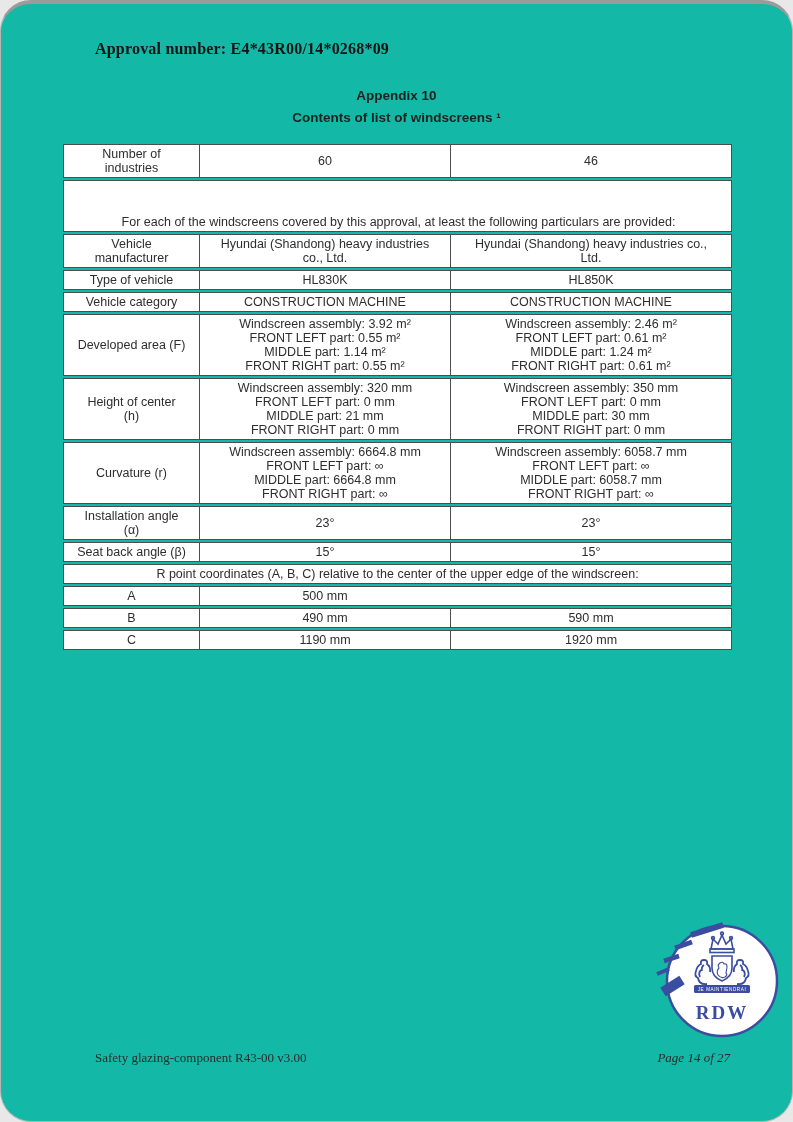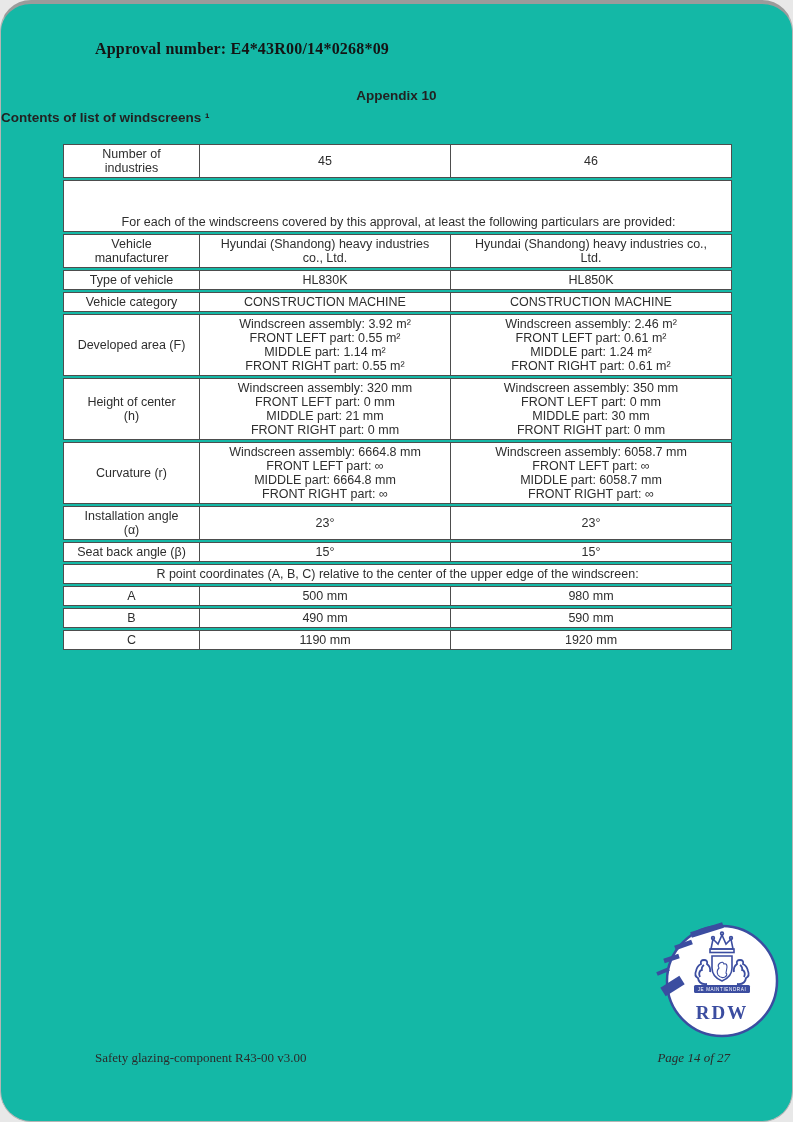--- a/index.html
+++ b/index.html
@@ -15,21 +15,21 @@
   .approval{
     position:absolute;left:94px;top:36px;
     font-family:"Liberation Serif", serif;font-weight:bold;
     font-size:16px;color:#141414;letter-spacing:.2px;white-space:pre;
   }
   .title-appendix{
     position:absolute;left:0;top:84px;width:100%;text-align:center;
     font-weight:bold;font-size:13.5px;color:#222;
   }
   .title-contents{
-    position:absolute;left:0;top:106px;width:100%;text-align:left;
+    position:absolute;left:0;top:106px;width:100%;text-align:center;
     font-weight:bold;font-size:13.5px;color:#222;
   }
   .tbl{position:absolute;left:62px;top:140px;width:669px;}
   .row{
     display:flex;box-sizing:border-box;border:1px solid #4d4d4d;
     margin-bottom:2px;background:#fff;align-items:stretch;
   }
   .c{
     box-sizing:border-box;padding:2px 4px;display:flex;flex-direction:column;
     justify-content:center;text-align:center;white-space:pre-line;
@@ -61,21 +61,21 @@
 
   <div class="approval">Approval number: E4*43R00/14*0268*09</div>
   <div class="title-appendix">Appendix 10</div>
   <div class="title-contents">Contents of list of windscreens ¹</div>
 
   <div class="tbl">
 
     <div class="row">
       <div class="c lab">Number of
 industries</div>
-      <div class="c v45">45</div>
+      <div class="c v45">60</div>
       <div class="c v46">46</div>
     </div>
 
     <div class="row single">
       <div class="c full left">For each of the windscreens covered by this approval, at least the following particulars are provided:</div>
     </div>
 
     <div class="row">
       <div class="c lab">Vehicle
 manufacturer</div>
@@ -147,21 +147,20 @@
       <div class="c v46">15°</div>
     </div>
 
     <div class="row single">
       <div class="c full">R point coordinates (A, B, C) relative to the center of the upper edge of the windscreen:</div>
     </div>
 
     <div class="row single">
       <div class="c lab">A</div>
       <div class="c v45">500 mm</div>
-      <div class="c v46">980 mm</div>
     </div>
 
     <div class="row single">
       <div class="c lab">B</div>
       <div class="c v45">490 mm</div>
       <div class="c v46">590 mm</div>
     </div>
 
     <div class="row single">
       <div class="c lab">C</div>

